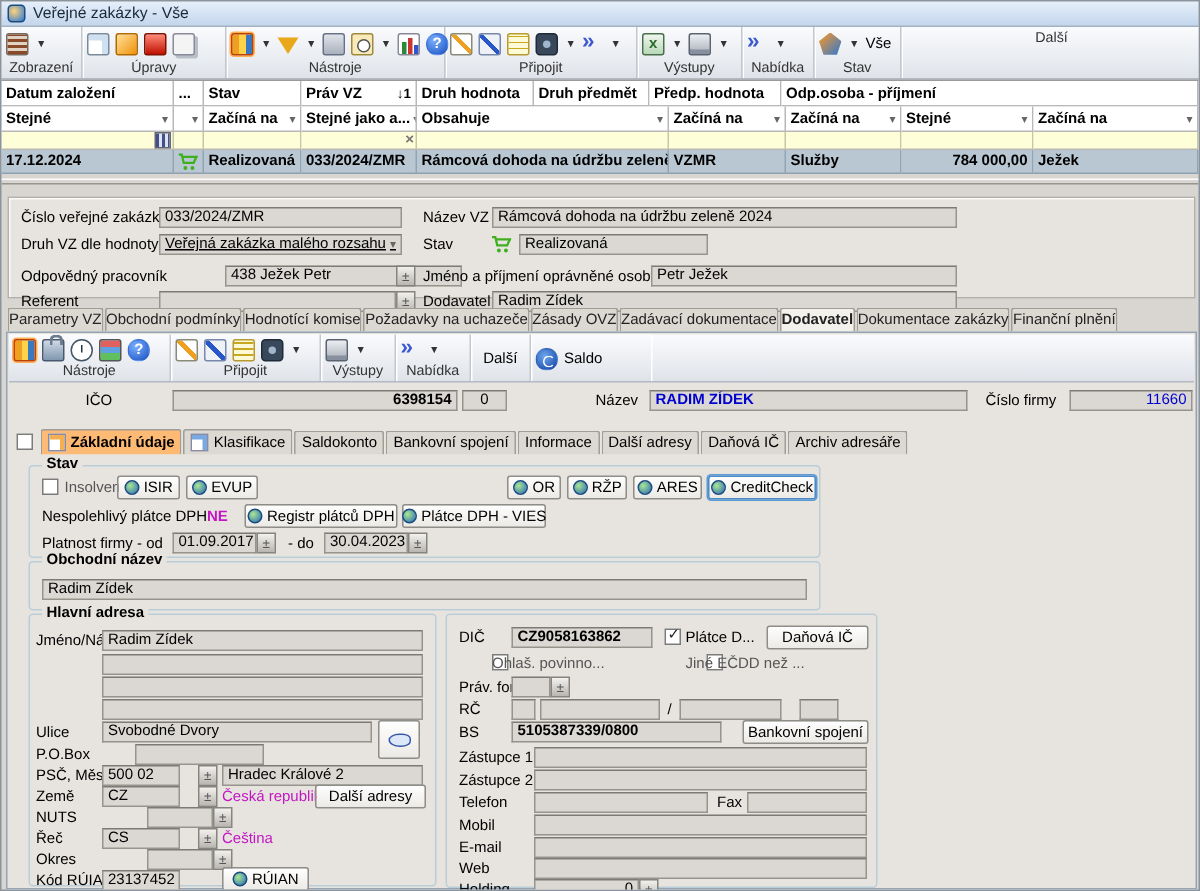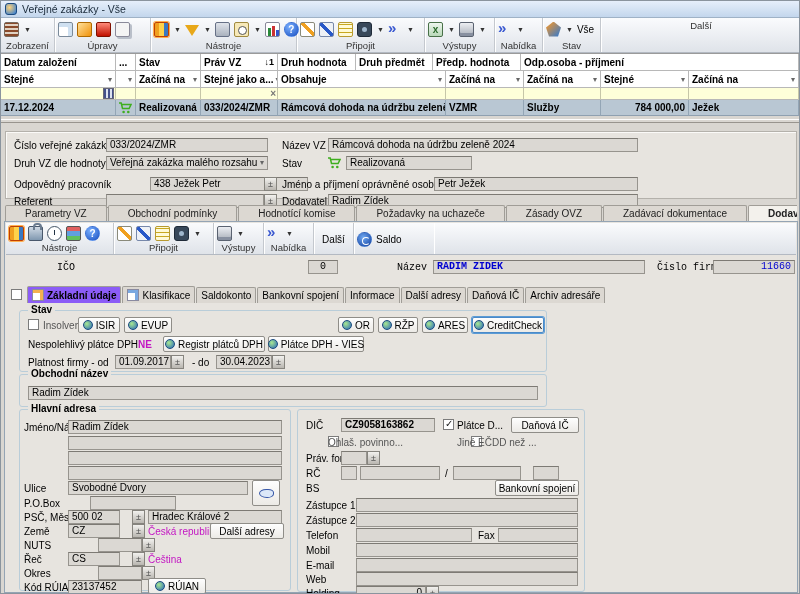--- a/index.html
+++ b/index.html
@@ -88,33 +88,33 @@
   .w5{width:78px;}.w6{width:77px;}.w7{width:88px;}.w8{flex:1;}
   .minigrid{width:11px;height:11px;border:1px solid #667;background:repeating-linear-gradient(90deg,#44508a 0 2px,#dde3f0 2px 4px);}
   
   .hsplit{left:0;width:100%;height:4px;border-top:1px solid #fdfdfd;border-bottom:1px solid #98948e;}
   
   .detailbox{left:4px;top:130px;width:792px;height:68px;background:#e7e4df;border:1px solid #b4b1ab;
              box-shadow:inset 1px 1px 0 #fbfaf8;}
   
   .tabs{left:4px;top:202px;width:792px;height:18px;display:flex;align-items:flex-end;gap:1px;overflow:hidden;}
   .tab{background:#dcd8d2;border:1px solid #a09d97;border-bottom:none;border-radius:2px 2px 0 0;
-       padding:2px 19px 2px;font-size:10px;white-space:nowrap;color:#222;display:flex;align-items:center;gap:3px;}
+       padding:2px 0 2px;font-size:10px;white-space:nowrap;color:#222;display:flex;align-items:center;gap:3px;}
   .tab.act{background:#f3f1ec;font-weight:bold;}
   
   .panel{left:3px;top:220px;width:794px;height:372px;background:#e7e4df;border:1px solid #94a4b4;}
   .gb{position:absolute;border:1px solid #b9cdd9;border-radius:3px;background:#e7e4df;}
   .gb>.legend{position:absolute;top:-7px;left:8px;background:#e7e4df;padding:0 3px;font-weight:bold;font-size:10px;}
   .i-st{width:12px;height:12px;display:inline-block;background:#fff;border:1px solid #8a8aa0;box-shadow:inset -3px 3px 0 #f4b050;}
   .i-st2{width:12px;height:12px;display:inline-block;background:#fff;border:1px solid #8a8aa0;box-shadow:inset -3px 3px 0 #7aa8e0;}
   .i-mail{width:11px;height:11px;display:inline-block;border-radius:50%;background:radial-gradient(circle at 35% 35%,#ffcf8a,#e07818);border:1px solid #a05808;}
   .i-map{width:15px;height:9px;display:inline-block;background:#dce8f8;border:1px solid #3858a8;border-radius:55% 45% 50% 60%;}
   .stab{background:#dcd8d2;border:1px solid #a09d97;border-bottom:none;border-radius:2px 2px 0 0;
         padding:2px 4px;font-size:10px;white-space:nowrap;display:flex;align-items:center;gap:3px;}
-  .stab.act{background:#8b5cf6;font-weight:bold;}
+  .stab.act{background:#fdba74;font-weight:bold;}
 </style>
 </head>
 <body>
 
 <div class="app">
 
   <div class="ab titlebar">
     <span class="appico"></span>
     <span>Veřejné zakázky - Vše</span>
   </div>
@@ -293,21 +293,21 @@
 
   <div class="ab hsplit" style="top:118px;"></div>
 
   <div class="ab detailbox">
     <span class="ab lbl" style="left:8px;top:8px;">Číslo veřejné zakázky</span>
     <div class="ab fld" style="left:100px;top:6px;width:162px;">033/2024/ZMR</div>
     <span class="ab lbl" style="left:276px;top:8px;">Název VZ</span>
     <div class="ab fld" style="left:322px;top:6px;width:310px;">Rámcová dohoda na údržbu zeleně 2024</div>
 
     <span class="ab lbl" style="left:8px;top:26px;">Druh VZ dle hodnoty</span>
-    <div class="ab fld" style="left:100px;top:24px;width:162px;display:flex;justify-content:space-between;">
+    <div class="ab fld" style="left:100px;top:24px;width:162px;display:flex;justify-content:space-between;text-decoration:underline;">
         <span>Veřejná zakázka malého rozsahu</span>
         <span class="chev">▾</span>
       </div>
     <span class="ab lbl" style="left:276px;top:26px;">Stav</span>
     <svg class="ab" style="left:322px;top:25px;" width="13" height="12" viewBox="0 0 13 12">
         <path d="M0 1h2.2l1.3 5.5h6.6L12 2.5H3" fill="none" stroke="#3fae1f" stroke-width="1.5"></path>
         <circle cx="4.6" cy="10" r="1.3" fill="#3fae1f"></circle>
         <circle cx="9.3" cy="10" r="1.3" fill="#3fae1f"></circle>
       </svg>
     <div class="ab fld" style="left:340px;top:24px;width:126px;">Realizovaná</div>
@@ -397,22 +397,23 @@
         <div style="align-self:center;">Další</div>
       </div>
       <div class="tbg" style="width:80px;justify-content:center;border-right:none;">
         <div class="tbg-icons" style="align-self:flex-start;">
           <span class="ico i-saldo"></span>
           <span>Saldo</span>
         </div>
       </div>
     </div>
 
-    <div class="ab" style="left:0;top:36px;width:708px;height:20px;font-family:Liberation Mono, monospace;">
+    <div class="ab" style="left:0;top:36px;width:708px;height:20px;">
       <span class="ab lbl" style="left:52px;top:4px;">IČO</span>
+      <div class="ab fld" style="left:110px;top:2px;width:190px;text-align:right;font-weight:bold;">6398154</div>
       <div class="ab fld" style="left:303px;top:2px;width:30px;text-align:center;">0</div>
       <span class="ab lbl" style="left:392px;top:4px;">Název</span>
       <div class="ab fld bluev" style="left:428px;top:2px;width:212px;font-weight:bold;">RADIM ZÍDEK</div>
       <span class="ab lbl" style="left:652px;top:4px;">Číslo firmy</span>
       <div class="ab fld bluev" style="left:708px;top:2px;width:82px;text-align:right;">11660</div>
     </div>
 
     <div class="ab" style="left:4px;top:62px;width:786px;height:19px;display:flex;align-items:flex-end;gap:1px;overflow:hidden;">
       <span class="cb" style="margin:0 4px 3px 2px;"></span>
       <div class="stab act">
@@ -523,21 +524,21 @@
       <div class="ab fld" style="left:78px;top:128px;width:44px;"></div>
       <div class="ab spin" style="left:122px;top:128px;"></div>
       <span class="ab lbl" style="left:4px;top:144px;">Řeč</span>
       <div class="ab fld" style="left:48px;top:142px;width:52px;">CS</div>
       <div class="ab spin" style="left:112px;top:142px;"></div>
       <span class="ab lbl mag" style="left:128px;top:144px;">Čeština</span>
       <span class="ab lbl" style="left:4px;top:158px;">Okres</span>
       <div class="ab fld" style="left:78px;top:156px;width:44px;"></div>
       <div class="ab spin" style="left:122px;top:156px;"></div>
       <span class="ab lbl" style="left:4px;top:172px;">Kód RÚIAN</span>
-      <div class="ab fld" style="left:48px;top:170px;width:74px;text-align:left;">23137452</div>
+      <div class="ab fld" style="left:48px;top:170px;width:52px;text-align:left;">23137452</div>
       <span class="ab btn" style="left:128px;top:168px;width:58px;">
           <span class="i-globe"></span>
           <span>RÚIAN</span>
         </span>
     </div>
 
     <div class="gb" style="left:292px;top:187px;width:288px;height:183px;">
       <span class="ab lbl" style="left:8px;top:10px;">DIČ</span>
       <div class="ab fld" style="left:43px;top:8px;width:94px;font-weight:bold;">CZ9058163862</div>
       <span class="cb on ab" style="left:145px;top:9px;"></span>
@@ -554,20 +555,21 @@
       <div class="ab spin" style="left:69px;top:41px;"></div>
 
       <span class="ab lbl" style="left:8px;top:58px;">RČ</span>
       <div class="ab fld" style="left:43px;top:56px;width:16px;"></div>
       <div class="ab fld" style="left:62px;top:56px;width:80px;"></div>
       <span class="ab lbl" style="left:147px;top:58px;">/</span>
       <div class="ab fld" style="left:155px;top:56px;width:68px;"></div>
       <div class="ab fld" style="left:235px;top:56px;width:26px;"></div>
 
       <span class="ab lbl" style="left:8px;top:73px;">BS</span>
+      <div class="ab fld" style="left:43px;top:71px;width:140px;font-weight:bold;">5105387339/0800</div>
       <span class="ab btn" style="left:197px;top:70px;width:84px;">Bankovní spojení</span>
 
       <span class="ab lbl" style="left:8px;top:90px;">Zástupce 1</span>
       <div class="ab fld" style="left:58px;top:88px;width:222px;"></div>
       <span class="ab lbl" style="left:8px;top:105px;">Zástupce 2</span>
       <div class="ab fld" style="left:58px;top:103px;width:222px;"></div>
 
       <span class="ab lbl" style="left:8px;top:120px;">Telefon</span>
       <div class="ab fld" style="left:58px;top:118px;width:116px;"></div>
       <span class="ab lbl" style="left:180px;top:120px;">Fax</span>

